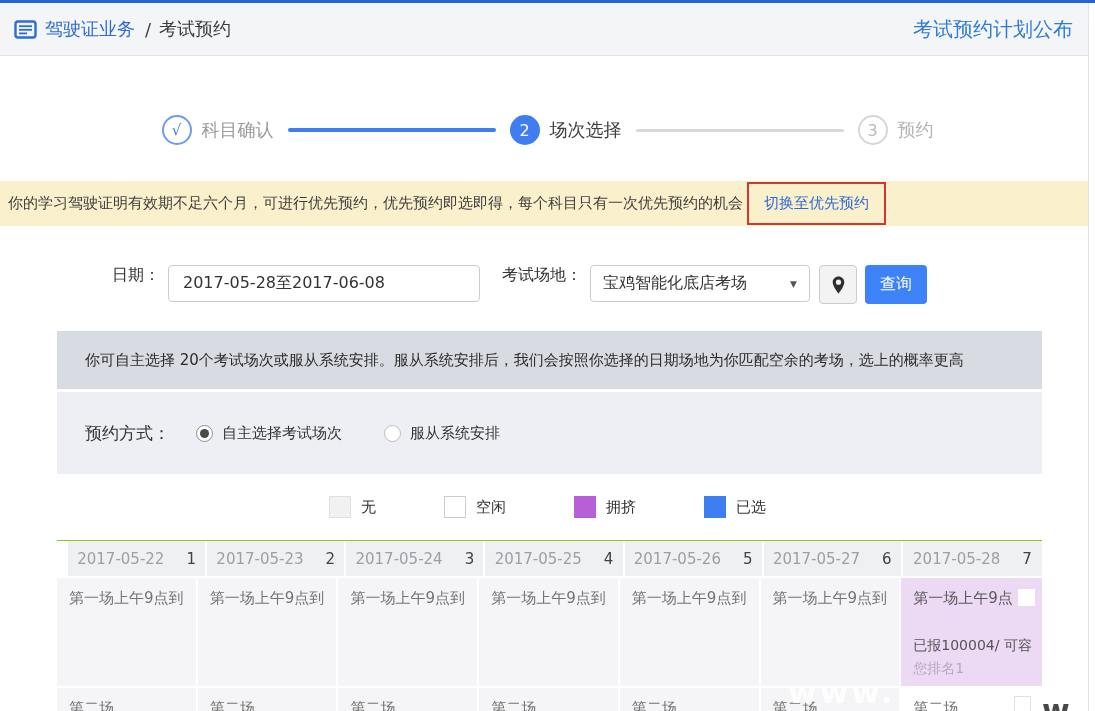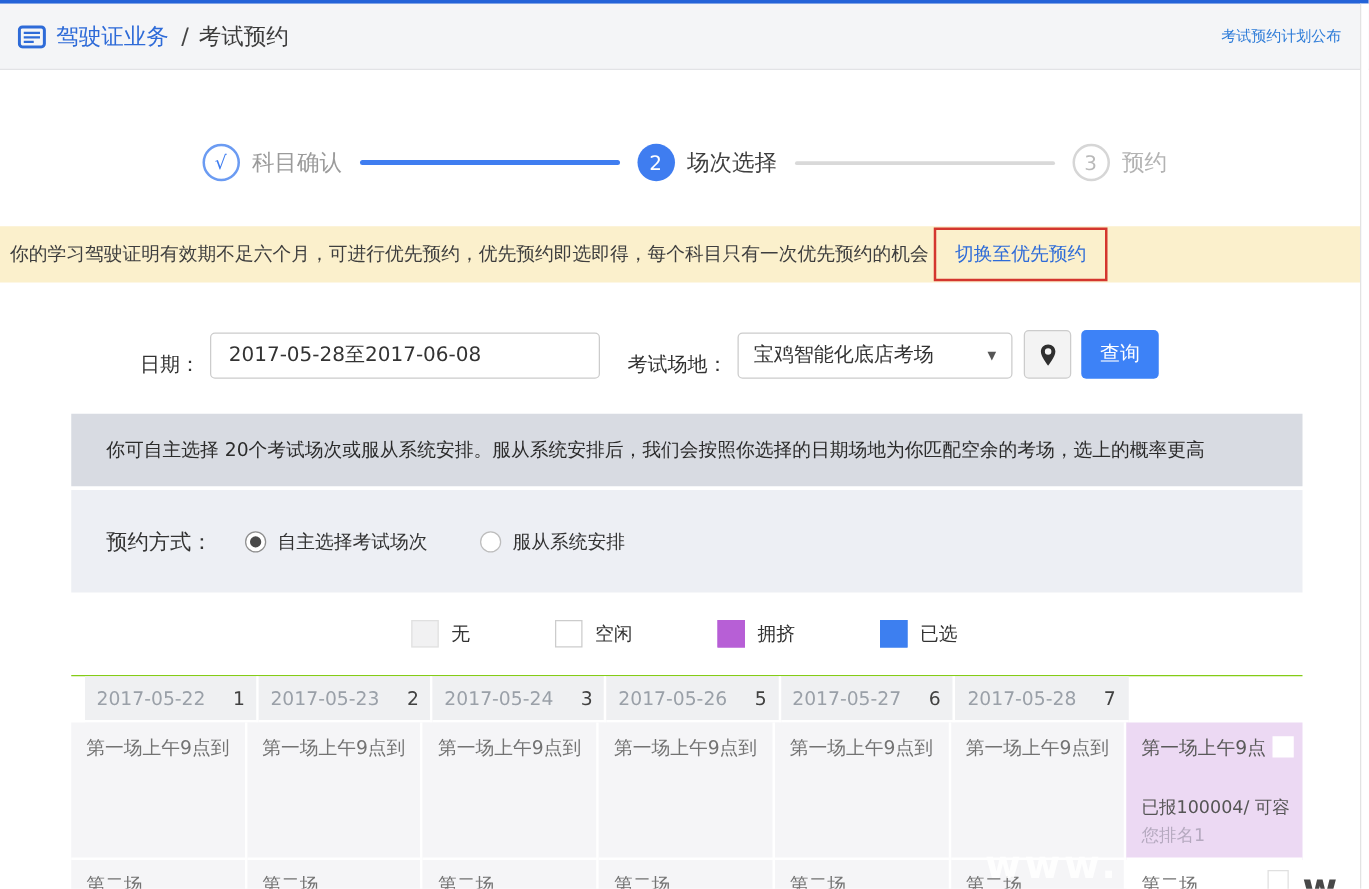--- a/index.html
+++ b/index.html
@@ -17,21 +17,21 @@
   header {
     height: 53px; background: #f4f5f7; border-bottom: 1px solid #e2e3e6;
     display: flex; align-items: center; justify-content: space-between;
     padding: 0 22px 0 14px;
   }
   .crumbs { display: flex; align-items: center; font-size: 18px; }
   .hicon { display: inline-flex; margin-right: 8px; }
   .crumb-primary { color: #2e6bd8; cursor: pointer; }
   .crumb-sep { color: #444; margin: 0 8px 0 10px; }
   .crumb-secondary { color: #3c3c3c; }
-  .plan-link { color: #2e7cd8; font-size: 12px; text-decoration: none; cursor: pointer; }
+  .plan-link { color: #2e7cd8; font-size: 20px; text-decoration: none; cursor: pointer; }
 
   
   .scroll-gutter {
     position: absolute; top: 3px; right: 0; width: 7px; bottom: 0;
     background: #fff; border-left: 1px solid #e3e3e3; z-index: 40;
   }
 
   
   .stepper {
     margin-top: 42px; height: 64px;
@@ -63,21 +63,21 @@
     font-size: 15px; color: #3e3e3e; position: relative; width: 1088px;
   }
   .red-box {
     display: flex; align-items: center; align-self: stretch;
     border: 2px solid #d4362e; padding: 0 15px; margin: 1px 0 1px 4px;
   }
   .notice-link { color: #2e6bd8; text-decoration: none; cursor: pointer; font-size: 15px; }
 
   
   .filters {
-    margin-top: 39px; display: flex; align-items: flex-end; padding-left: 112px;
+    margin-top: 39px; display: flex; align-items: flex-start; padding-left: 112px;
     height: 38px;
   }
   .flabel { font-size: 16px; color: #333; margin-right: 8px; }
   .flabel.venue { margin-left: 22px; }
   .date-input {
     width: 312px; height: 37px; border: 1px solid #ccc; border-radius: 4px;
     padding: 0 14px; font-size: 16px; color: #333; outline: none;
     font-family: "DejaVu Sans", sans-serif; background: #fff;
   }
   .select {
@@ -271,20 +271,24 @@
       </div>
       <div class="cal-head-cell">
         <div class="head-date">2017-05-23</div>
         <div class="head-day">2</div>
       </div>
       <div class="cal-head-cell">
         <div class="head-date">2017-05-24</div>
         <div class="head-day">3</div>
       </div>
       <div class="cal-head-cell">
+        <div class="head-date">2017-05-25</div>
+        <div class="head-day">4</div>
+      </div>
+      <div class="cal-head-cell">
         <div class="head-date">2017-05-26</div>
         <div class="head-day">5</div>
       </div>
       <div class="cal-head-cell">
         <div class="head-date">2017-05-27</div>
         <div class="head-day">6</div>
       </div>
       <div class="cal-head-cell">
         <div class="head-date">2017-05-28</div>
         <div class="head-day">7</div>

